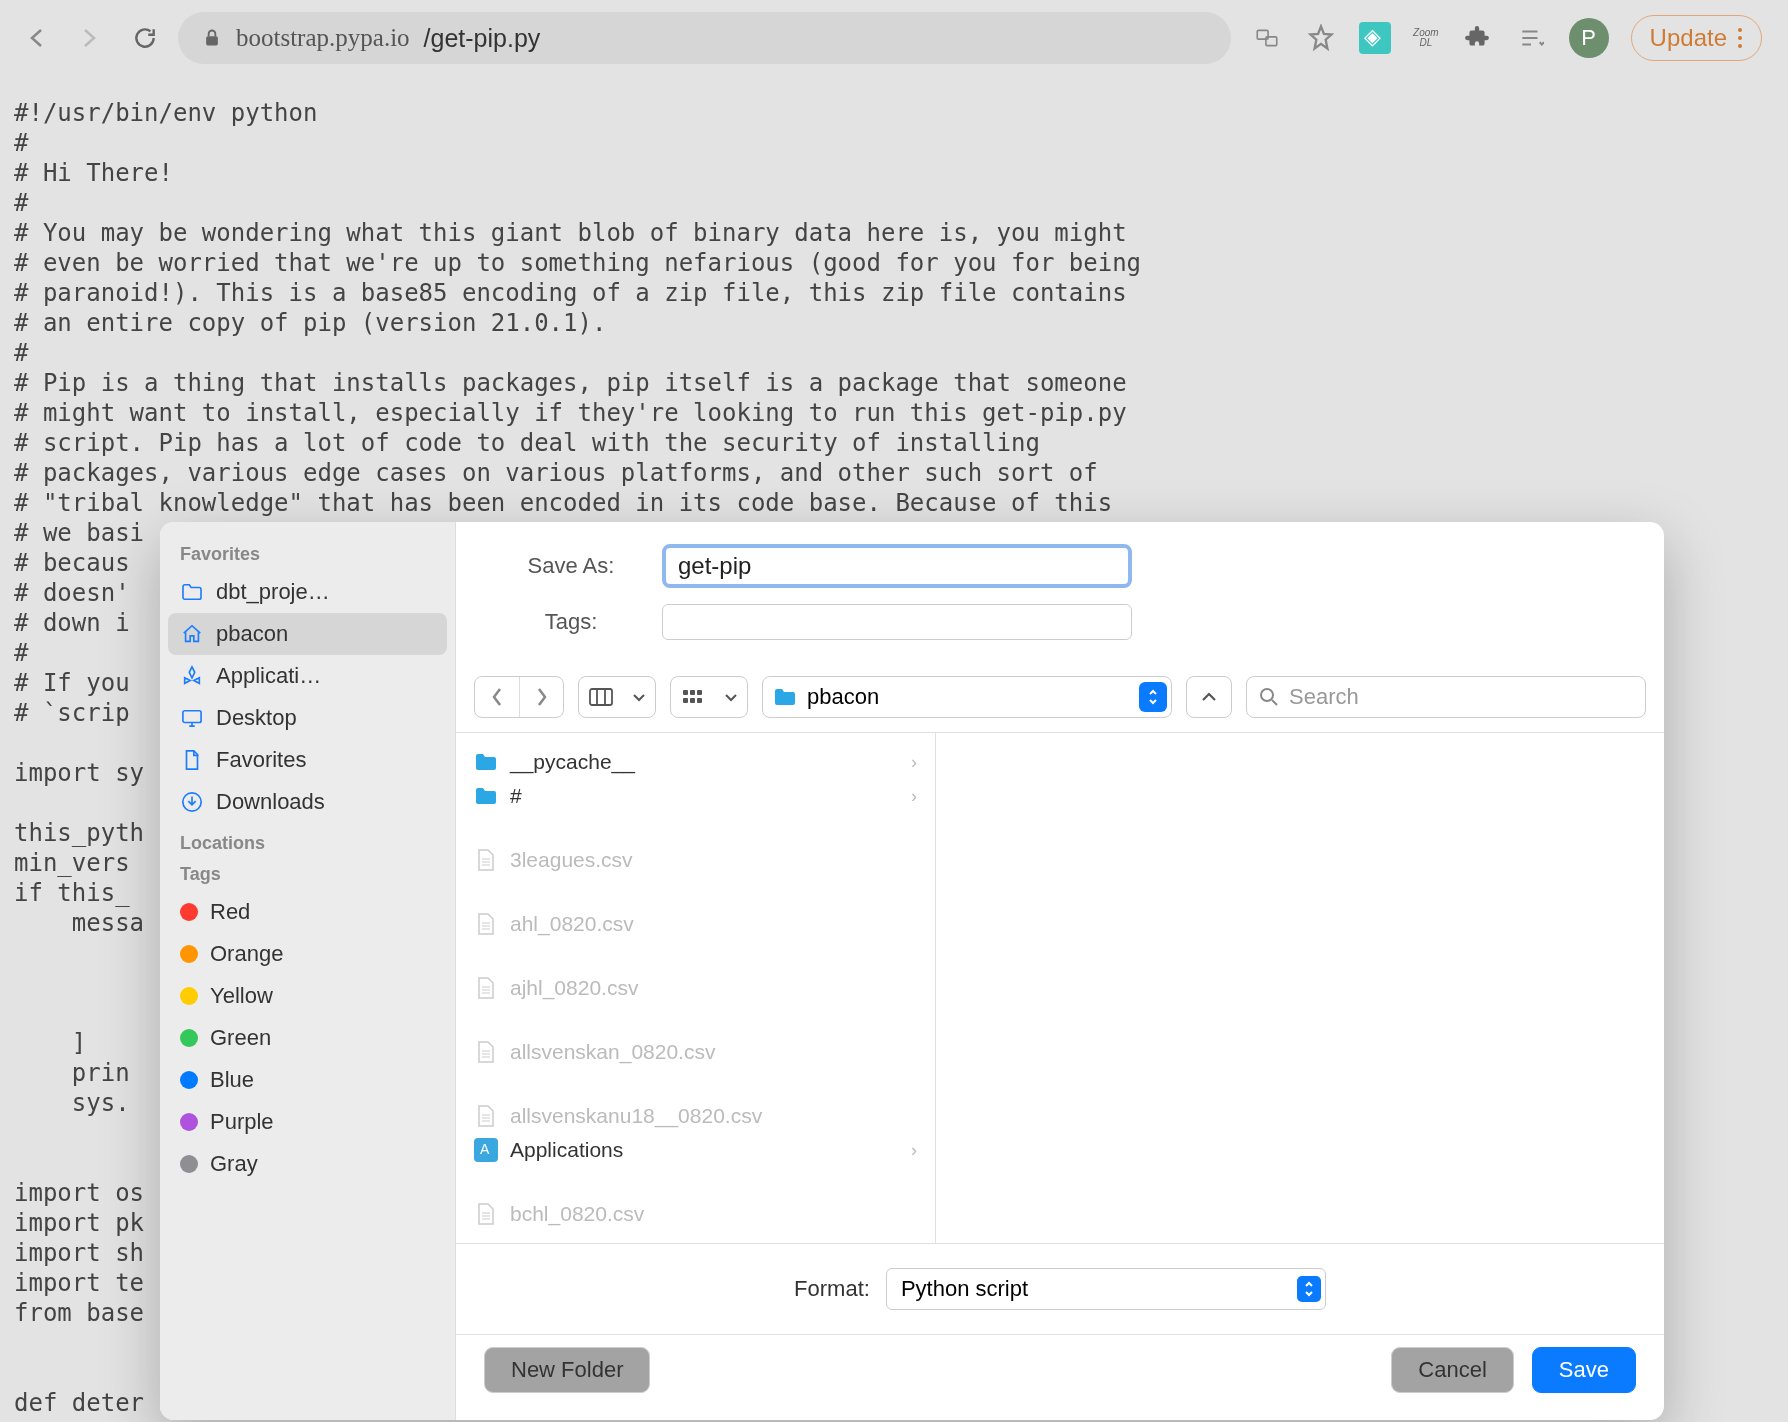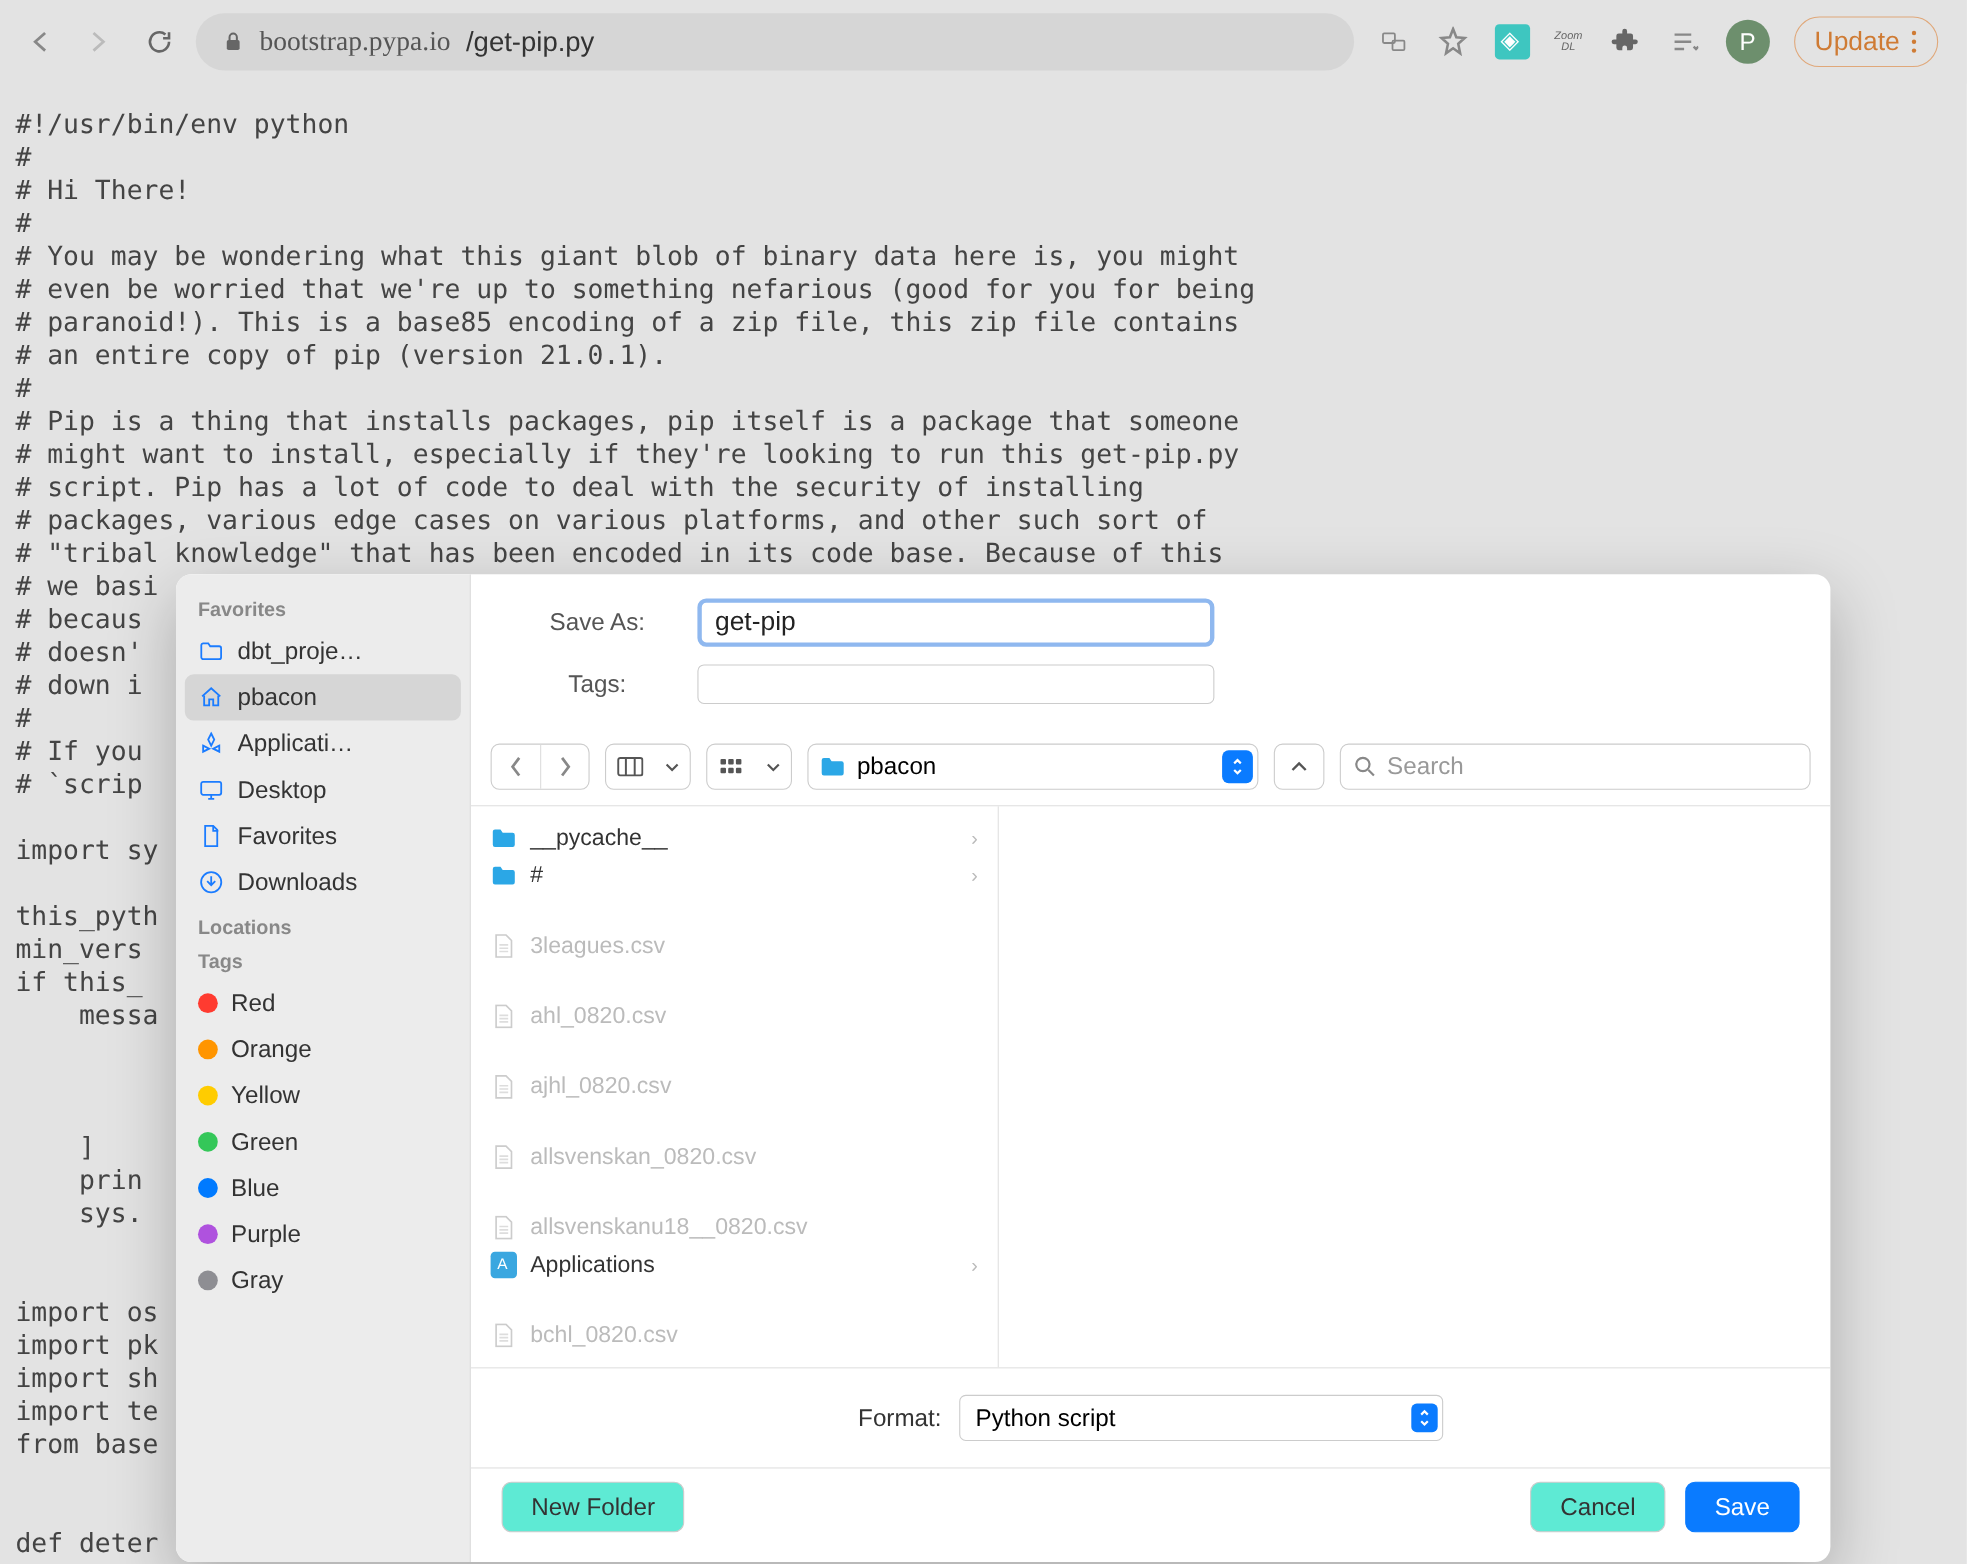--- a/index.html
+++ b/index.html
@@ -22,21 +22,21 @@
   .zoom-dl { font-size: 10px; line-height: 1; color: #666; text-align: center; font-style: italic; }
   .avatar { width: 40px; height: 40px; border-radius: 50%; background: #6d8f6d; color: #fff; display: flex; align-items: center; justify-content: center; font-size: 22px; }
   .update-pill { display: flex; align-items: center; gap: 10px; border: 1.5px solid #e0a87a; border-radius: 24px; padding: 8px 18px; font-size: 24px; color: #cf7b34; }
 
   
   .page { padding: 22px 14px; font-family: "Menlo","Consolas",monospace; font-size: 24px; line-height: 1.25; color: #444; white-space: pre; }
 
   
   .modal { position: absolute; left: 160px; top: 522px; width: 1504px; height: 898px; background: #fff; border-radius: 14px; box-shadow: 0 20px 60px rgba(0,0,0,0.25); display: flex; flex-direction: column; overflow: hidden; }
   .modal-body { flex: 1; display: flex; }
-  .sidebar { width: 268px; background: #ececec; padding: 12px 8px; font-size: 22px; color: #333; overflow: hidden; border-right: 1px solid #ddd; }
+  .sidebar { width: 296px; background: #ececec; padding: 12px 8px; font-size: 22px; color: #333; overflow: hidden; border-right: 1px solid #ddd; }
   .sb-head { font-size: 18px; color: #888; font-weight: 600; margin: 10px 12px 6px; }
   .sb-item { display: flex; align-items: center; gap: 12px; padding: 8px 12px; border-radius: 8px; white-space: nowrap; overflow: hidden; text-overflow: ellipsis; }
   .sb-item.selected { background: #d6d6d6; }
   .sb-icon { width: 24px; height: 24px; display: inline-flex; align-items: center; justify-content: center; color: #1b7cff; font-size: 22px; flex-shrink: 0; }
   .sb-label { overflow: hidden; text-overflow: ellipsis; }
   .tag-dot { width: 18px; height: 18px; border-radius: 50%; flex-shrink: 0; }
 
   .main { flex: 1; display: flex; flex-direction: column; }
   .form-block { padding: 22px 40px 12px; }
   .form-row { display: flex; align-items: center; gap: 16px; margin-bottom: 16px; }
@@ -63,21 +63,21 @@
   .folder-ico { color: #2ba7e6; font-size: 22px; }
   .doc-ico { color: #ccc; font-size: 20px; }
   .app-ico { width: 24px; height: 24px; background: #3aa7e0; border-radius: 4px; position: relative; }
   .app-ico::after { content: "A"; color: #fff; font-size: 14px; position: absolute; top: 3px; left: 6px; font-family: sans-serif; }
 
   .format-row { display: flex; align-items: center; justify-content: center; gap: 16px; padding: 24px 0; border-top:1px solid #e0e0e0; }
   .format-sel { width: 440px; height: 42px; border: 1px solid #ccc; border-radius: 6px; display: flex; align-items: center; padding: 0 4px 0 14px; font-size: 22px; }
   .format-chev { margin-left: auto; background: #0a7bff; color: #fff; border-radius: 5px; width: 24px; height: 26px; display: flex; align-items: center; justify-content: center; font-size: 14px; }
 
   .footer { display: flex; align-items: center; padding: 12px 28px 28px; border-top: 1px solid #e0e0e0; }
-  .btn { height: 46px; padding: 0 26px; border-radius: 9px; font-size: 22px; display: flex; align-items: center; justify-content: center; border: 1px solid #ccc; background: #5eead4; color: #333; }
+  .btn { height: 46px; padding: 0 26px; border-radius: 9px; font-size: 22px; display: flex; align-items: center; justify-content: center; border: 1px solid #ccc; background: #a3a3a3; color: #333; }
   .btn.primary { background: #0a7bff; border-color: #0a7bff; color: #fff; font-weight: 500; }
   .footer .spacer { flex: 1; }
   .footer .btn + .btn { margin-left: 18px; }
 
   svg { display: block; }
 </style>
 </head>
 <body>
 
 <div class="toolbar">

